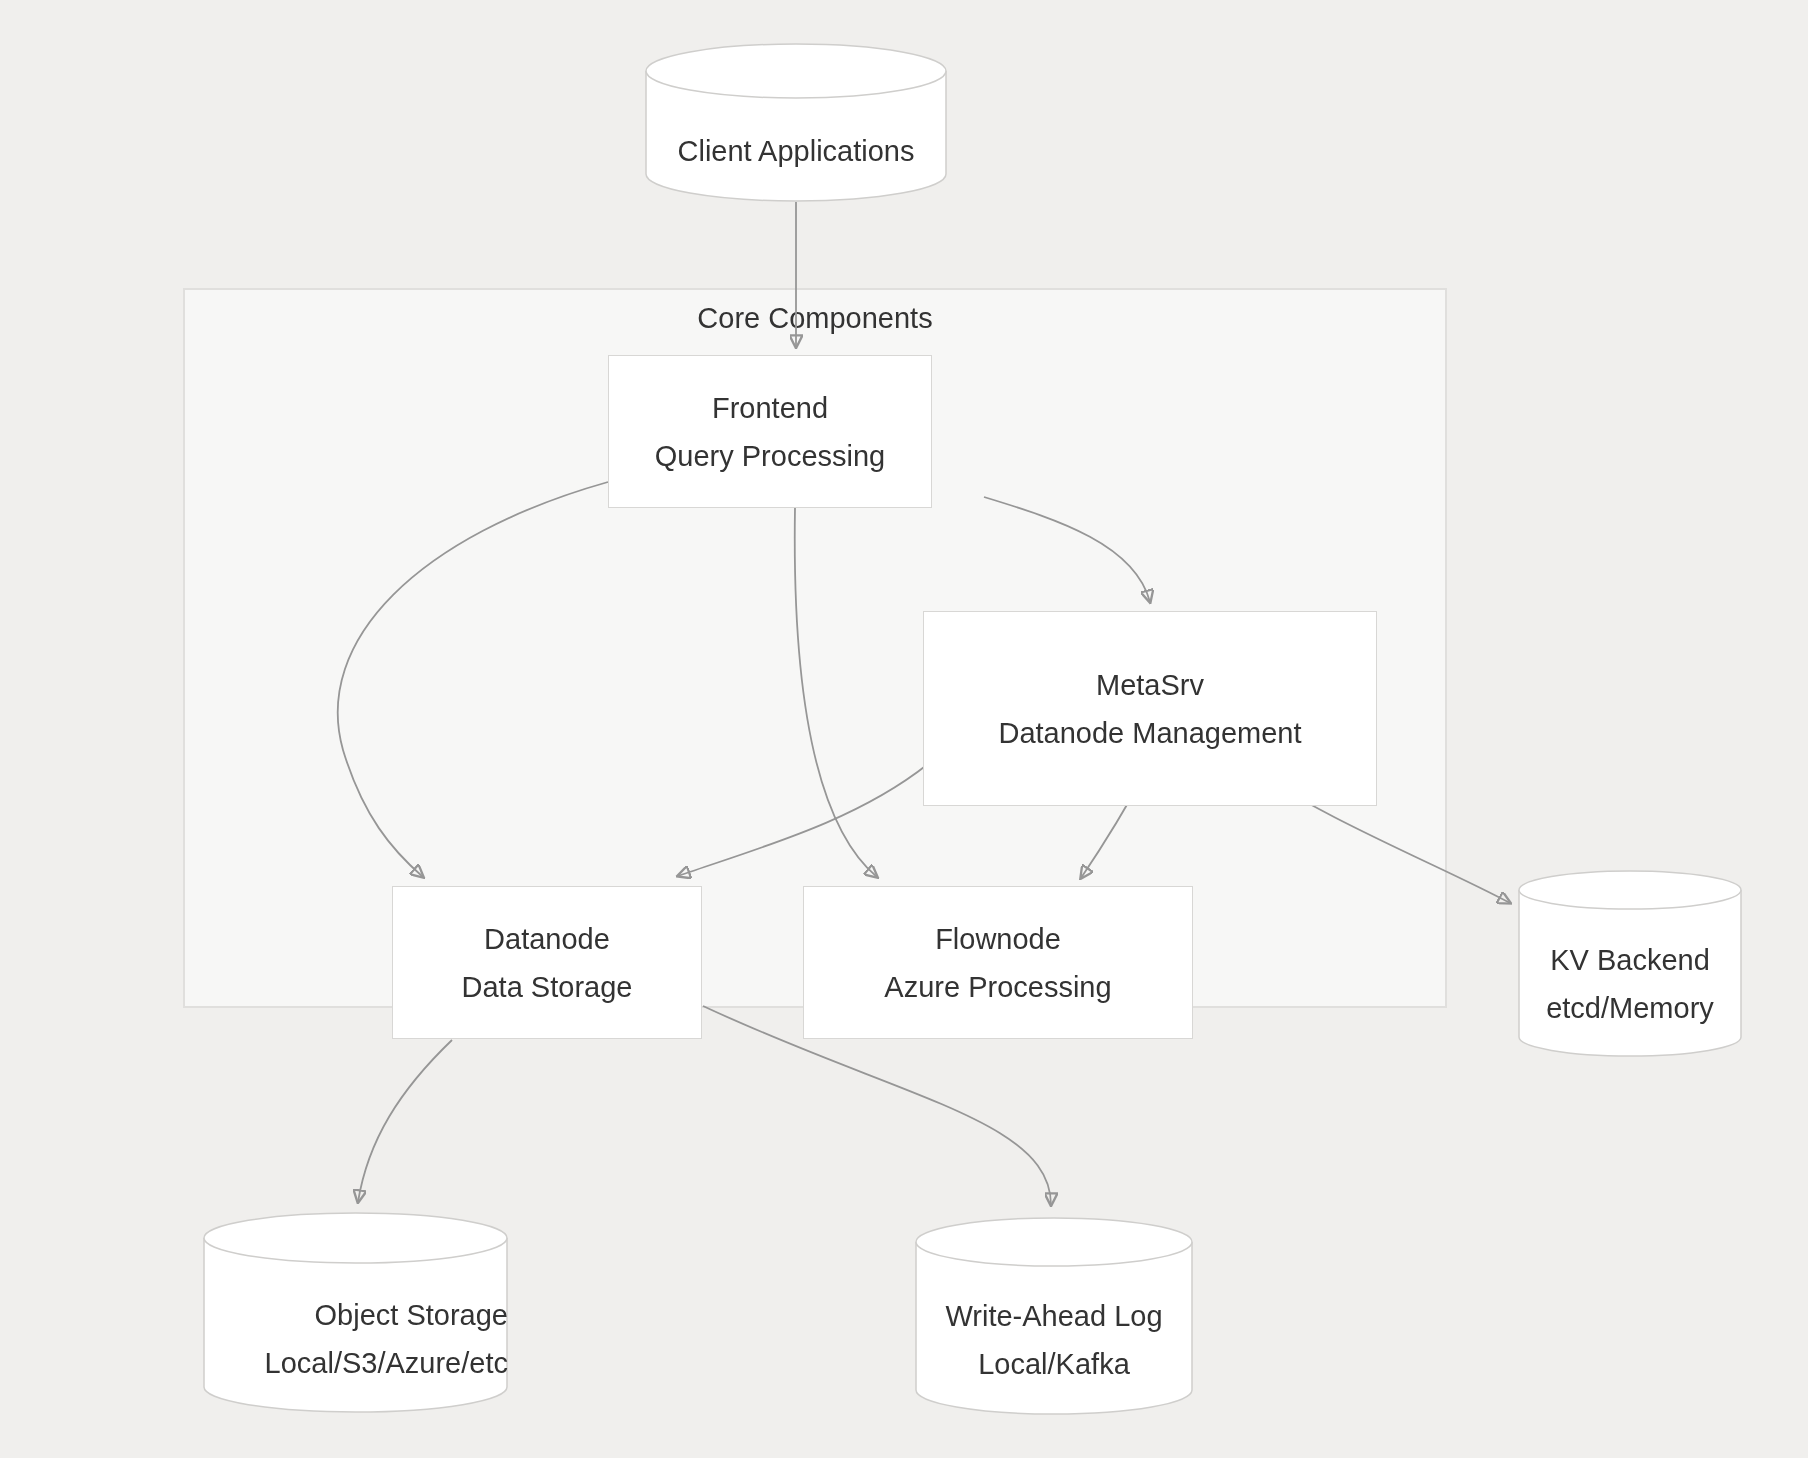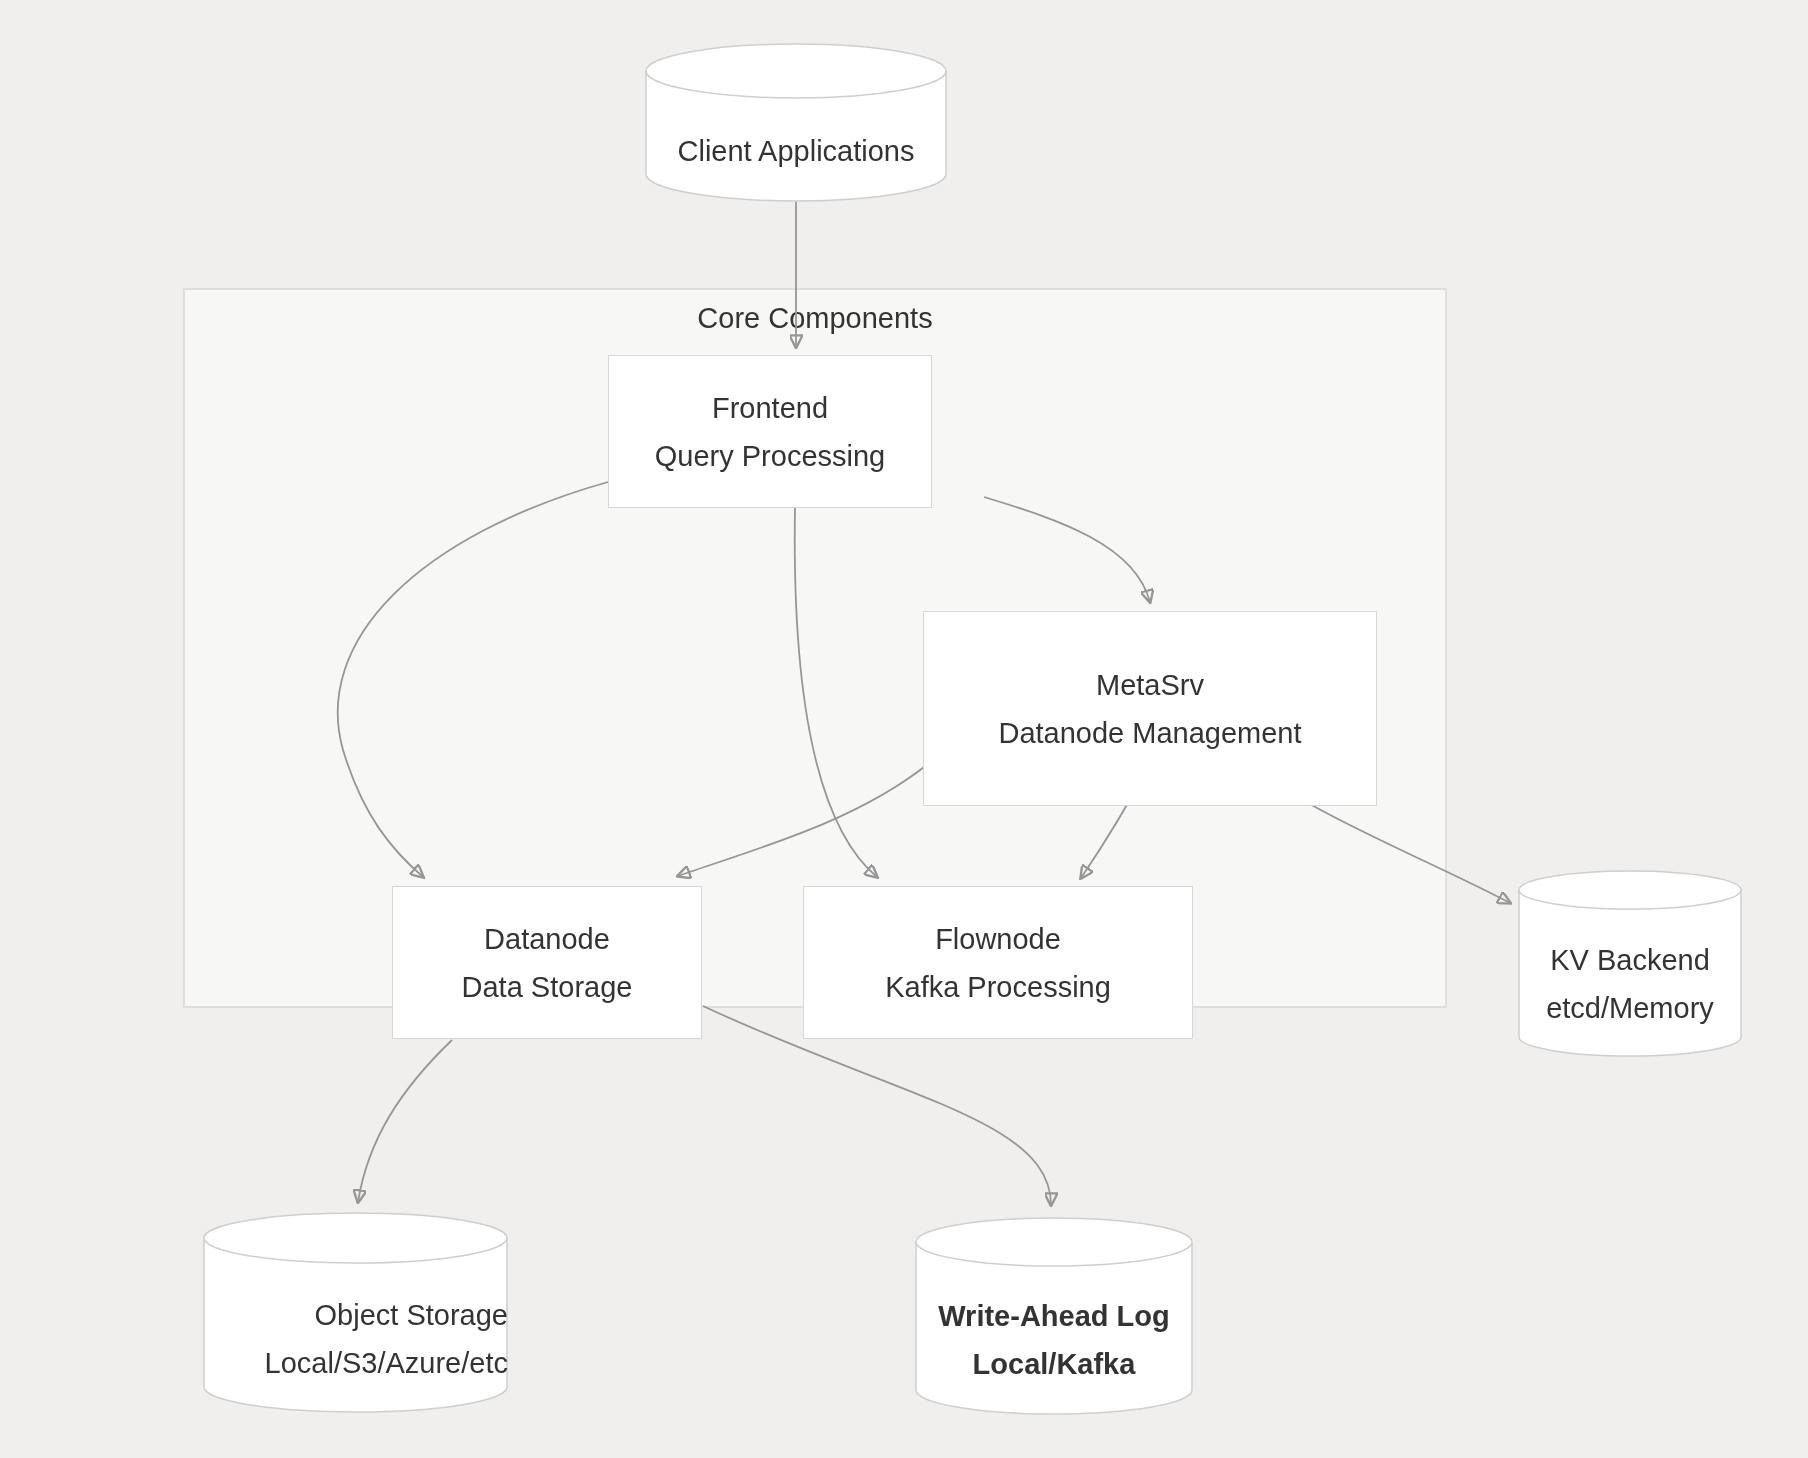--- a/index.html
+++ b/index.html
@@ -122,21 +122,21 @@
     <span>Datanode Management</span>
   </div>
 
   <div class="node rect" style="left:392px;top:886px;width:310px;height:153px;">
     <span>Datanode</span>
     <span>Data Storage</span>
   </div>
 
   <div class="node rect" style="left:803px;top:886px;width:390px;height:153px;">
     <span>Flownode</span>
-    <span>Kafka Processing</span>
+    <span>Azure Processing</span>
   </div>
 
   <div class="node cyl" style="left:1518px;top:870px;width:224px;height:187px;">
     <svg class="shape" width="224" height="187" viewBox="0 0 224 187">
       <path d="M1,20 L1,167 A111,19 0 0 0 223,167 L223,20"></path>
       <ellipse cx="112" cy="20" rx="111" ry="19"></ellipse>
     </svg>
     <div class="cyl-label" style="top:40px;">
       <span>KV Backend</span>
       <span>etcd/Memory</span>
@@ -152,19 +152,19 @@
       <span>Object Storage</span>
       <span>Local/S3/Azure/etc</span>
     </div>
   </div>
 
   <div class="node cyl" style="left:915px;top:1217px;width:278px;height:198px;">
     <svg class="shape" width="278" height="198" viewBox="0 0 278 198">
       <path d="M1,25 L1,173 A138,24 0 0 0 277,173 L277,25"></path>
       <ellipse cx="139" cy="25" rx="138" ry="24"></ellipse>
     </svg>
-    <div class="cyl-label" style="top:48px;font-weight:bold;">
+    <div class="cyl-label" style="top:48px;">
       <span>Write-Ahead Log</span>
       <span>Local/Kafka</span>
     </div>
   </div>
 
 </div>
 
 </body></html>

